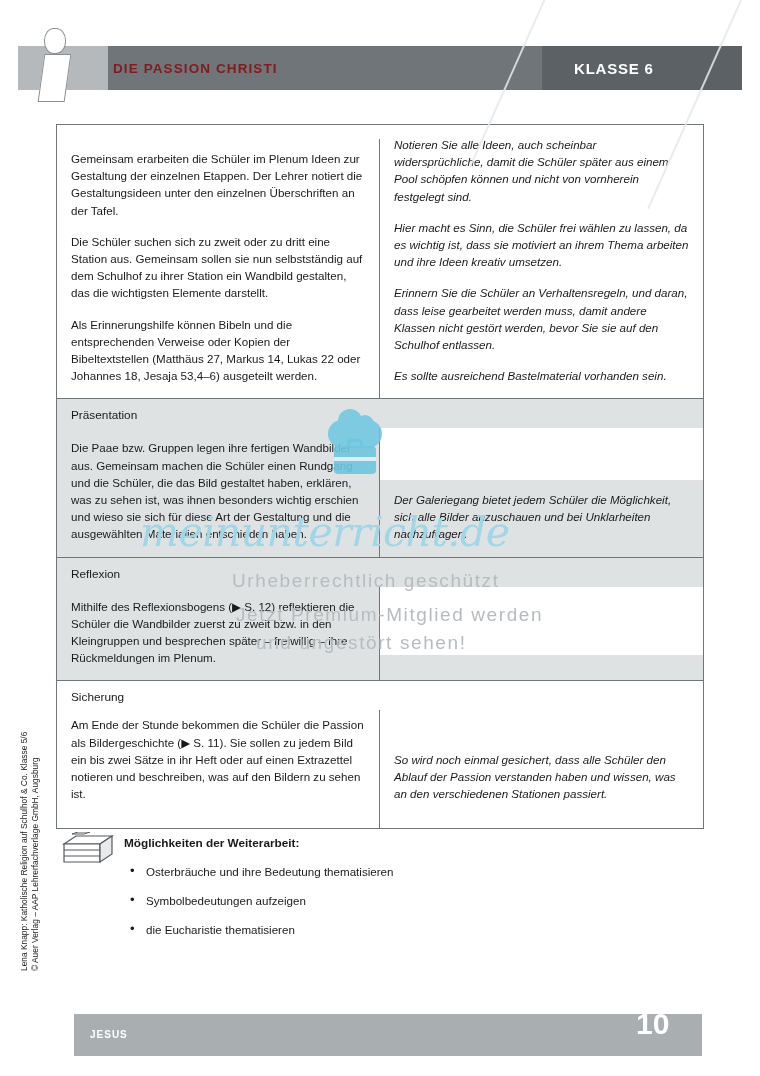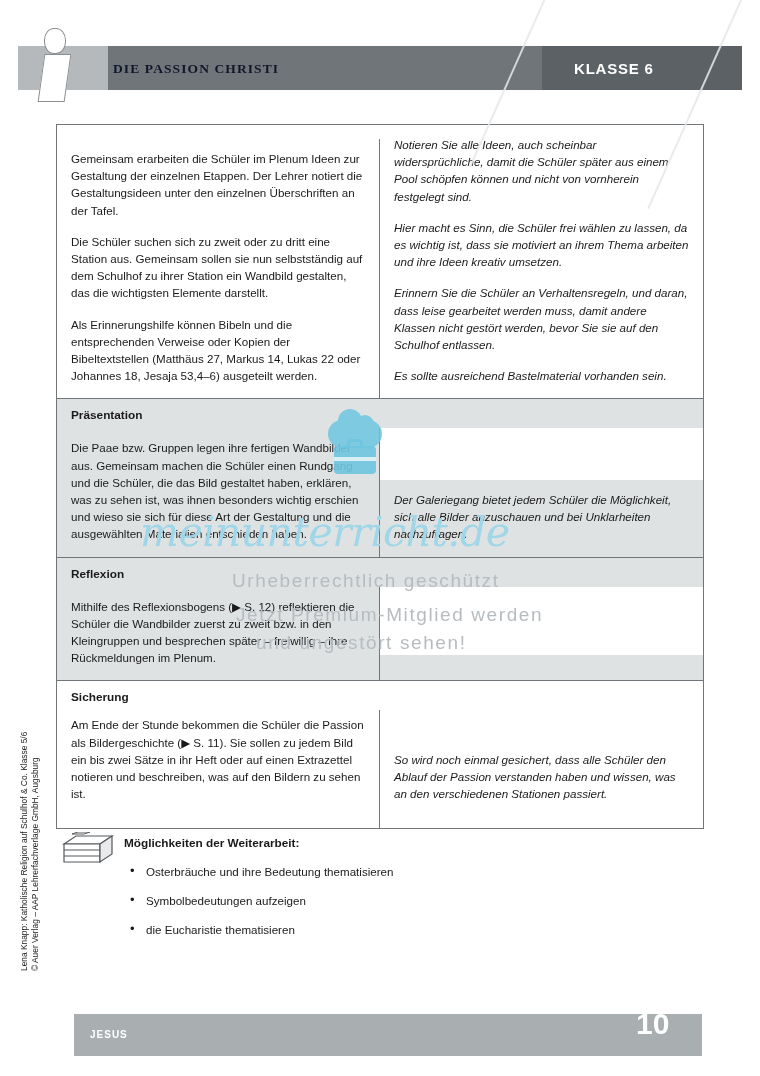--- a/index.html
+++ b/index.html
@@ -47,22 +47,21 @@
     height: 44px;
     background: #5b6165;
   }
   .header-title {
     position: absolute;
     left: 113px;
     top: 61px;
     font-size: 13.5px;
     font-weight: bold;
     letter-spacing: 1.1px;
-    color: #0f172a;
-    font-family: Liberation Serif, serif;
+    color: #7f1d1d;
   }
   .header-class {
     position: absolute;
     left: 574px;
     top: 60px;
     font-size: 15px;
     font-weight: bold;
     letter-spacing: 0.8px;
     color: #ffffff;
   }
@@ -145,21 +144,21 @@
     font-size: 11.6px;
     line-height: 17.2px;
     font-style: italic;
     color: #1a1a1a;
   }
   p.ital:last-child {
     margin-bottom: 0;
   }
   .sect-title {
     font-size: 11.8px;
-    font-weight: bold;
+    font-weight: normal;
     color: #1a1a1a;
     margin: 0;
   }
 
   
   .weiter {
     position: absolute;
     left: 56px;
     top: 828px;
     width: 648px;

